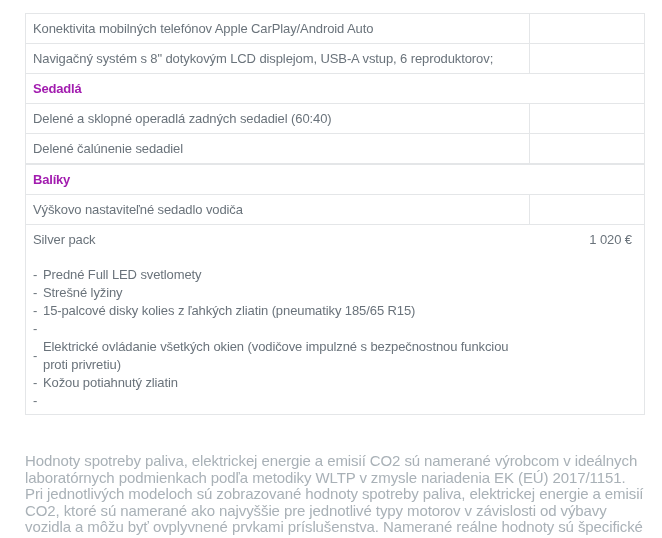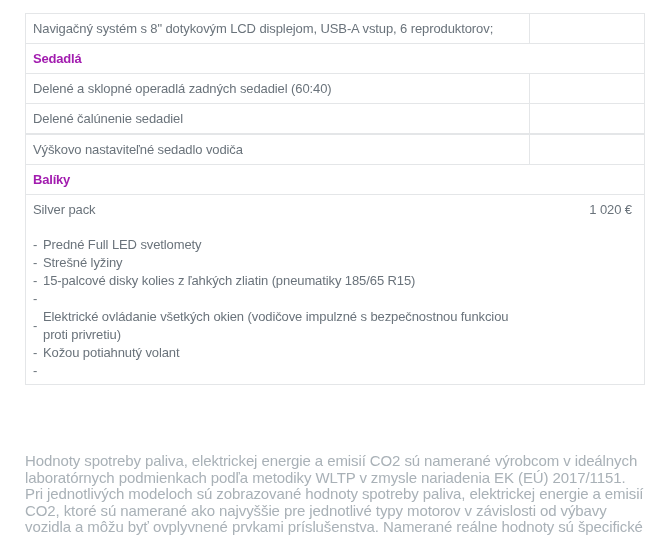--- a/index.html
+++ b/index.html
@@ -81,20 +81,26 @@
     line-height: 16.6px;
     color: #a9b1b7;
     letter-spacing: -0.1px;
   }
 </style>
 </head>
 <body>
 
 <div class="spec-table">
 
+  <div class="row">
+    <div class="feature-label">
+      <div>Konektivita mobilných telefónov Apple CarPlay/Android Auto</div>
+    </div>
+    <div class="value-cell"></div>
+  </div>
 
   <div class="row">
     <div class="feature-label">
       <div>Navigačný systém s 8" dotykovým LCD displejom, USB-A vstup, 6 reproduktorov;</div>
     </div>
     <div class="value-cell"></div>
   </div>
 
   <div class="row">
     <div class="section-label">Sedadlá</div>
@@ -112,28 +118,28 @@
       <div>Delené čalúnenie sedadiel</div>
     </div>
     <div class="value-cell"></div>
   </div>
 
   <div class="row">
     <div class="value-cell"></div>
   </div>
 
   <div class="row">
+    <div class="section-label">Balíky</div>
+  </div>
+
+  <div class="row">
     <div class="feature-label">
       <div>Výškovo nastaviteľné sedadlo vodiča</div>
     </div>
     <div class="value-cell"></div>
-  </div>
-
-  <div class="row">
-    <div class="section-label">Balíky</div>
   </div>
 
   <div class="row">
     <div class="package-cell">
       <div class="package-head">
         <span>Silver pack</span>
         <span>1 020 €</span>
       </div>
       <div class="package-items">
         <div class="pkg-item">
@@ -150,21 +156,21 @@
         </div>
         <div class="pkg-item">
           <span class="pkg-dash">-</span>
         </div>
         <div class="pkg-item">
           <span class="pkg-dash">-</span>
           <span>Elektrické ovládanie všetkých okien (vodičove impulzné s bezpečnostnou funkciou proti privretiu)</span>
         </div>
         <div class="pkg-item">
           <span class="pkg-dash">-</span>
-          <span>Kožou potiahnutý volant</span>
+          <span>Kožou potiahnutý zliatin</span>
         </div>
         <div class="pkg-item">
           <span class="pkg-dash">-</span>
         </div>
       </div>
     </div>
   </div>
 
 </div>
 

